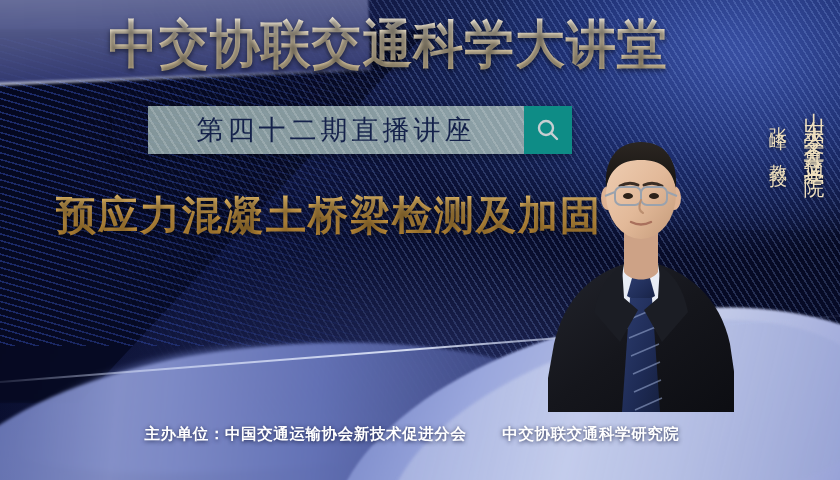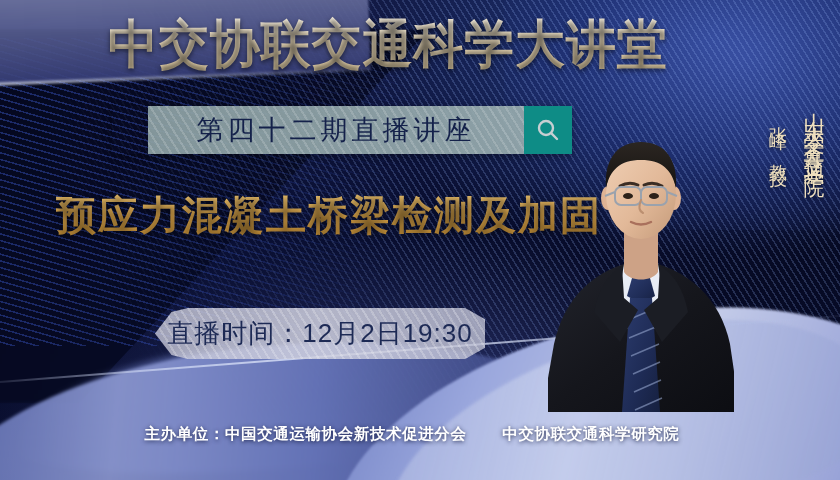--- a/index.html
+++ b/index.html
@@ -425,23 +425,20 @@
           <svg width="26" height="26" viewBox="0 0 26 26" fill="none" stroke="#c7cfd2" stroke-width="2.4">
             <circle cx="11" cy="11" r="7"></circle>
             <line x1="16.2" y1="16.2" x2="22" y2="22" stroke-linecap="round"></line>
           </svg>
         </span>
       </div>
     </div>
 
     <div class="topic">预应力混凝土桥梁检测及加固</div>
 
-    <div class="time-pill">
-      <span>直播时间：12月2日19:30</span>
-    </div>
 
     <div class="vertical-block">
       <div class="v-text v-name">张峰  教授</div>
       <div class="v-text v-org">山东大学齐鲁交通学院</div>
     </div>
 
     <div class="footer">
       <span>主办单位：中国交通运输协会新技术促进分会</span>
       <span class="gap"></span>
       <span>中交协联交通科学研究院</span>

